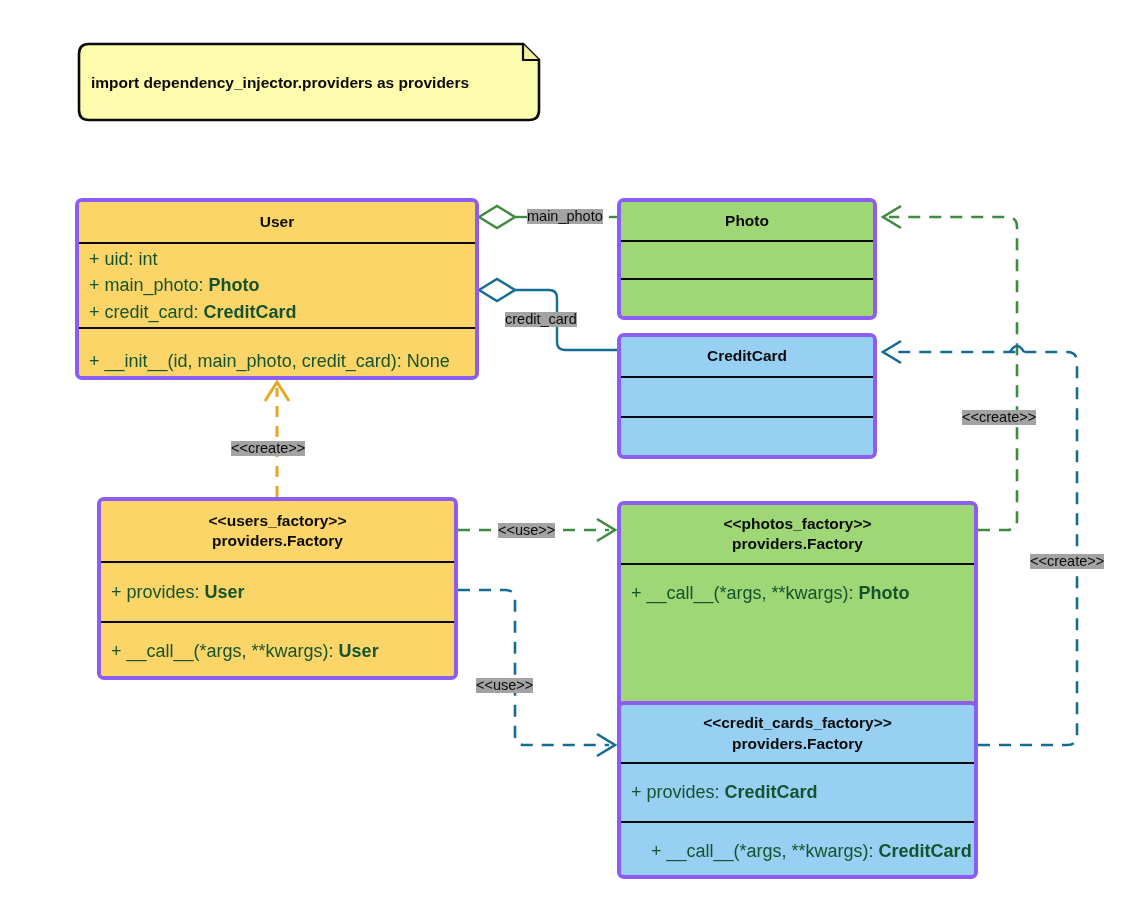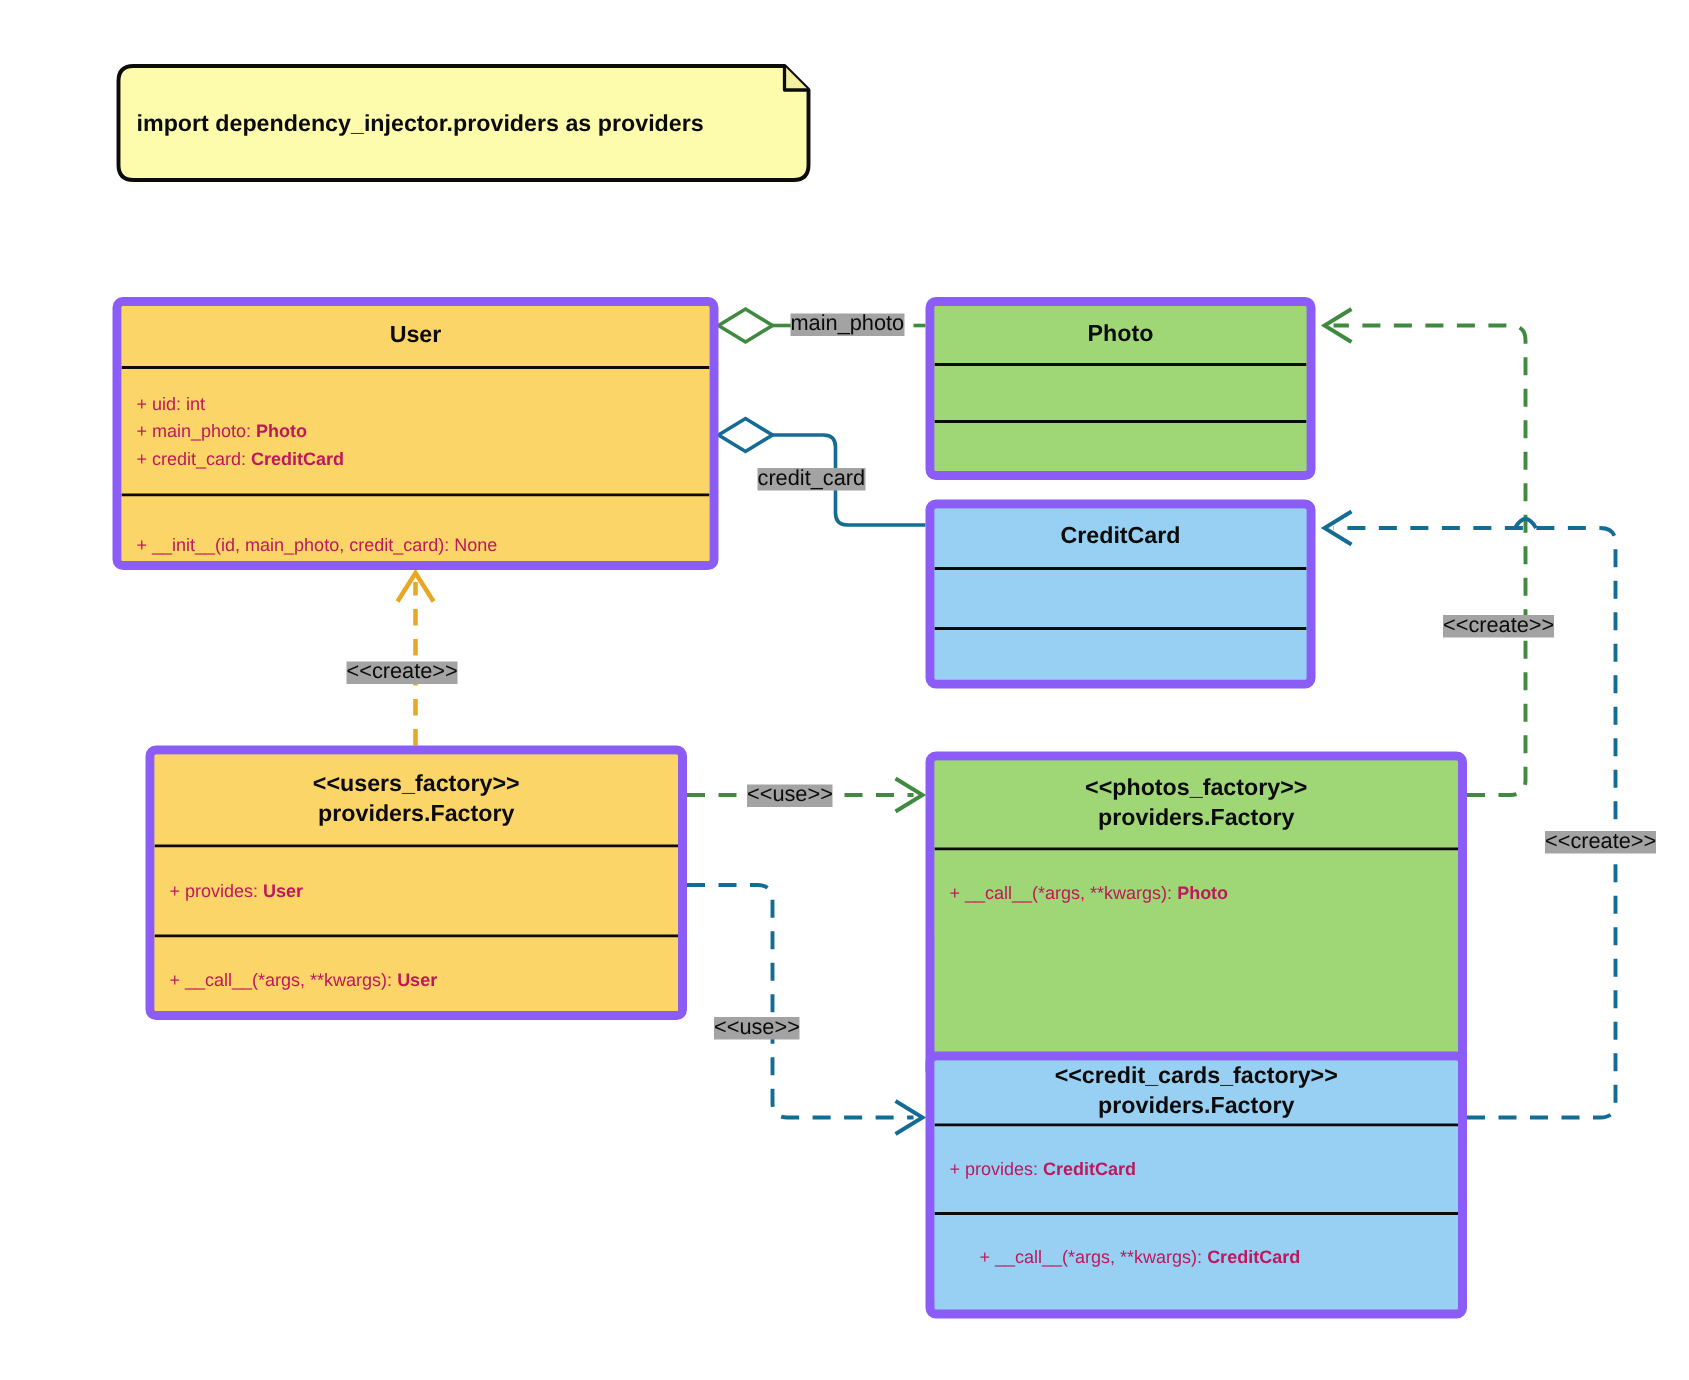--- a/index.html
+++ b/index.html
@@ -27,21 +27,21 @@
     width: 1126px;
     height: 920px;
     pointer-events: none;
   }
   svg.layer * { pointer-events: auto; }
 
   
   .umlbox {
     position: absolute;
     box-sizing: border-box;
-    border: 6px solid #8b5cf6;
+    border: 4px solid #8b5cf6;
     border-radius: 7px;
     overflow: hidden;
     background: #ffffff;
   }
   .umlbox .sec {
     box-sizing: border-box;
     border-bottom: 2px solid #0b0b0b;
     display: flex;
     flex-direction: column;
     justify-content: center;
@@ -53,22 +53,22 @@
     font-weight: bold;
     font-size: 15.5px;
     color: #0b0b0b;
     line-height: 1.32;
     padding: 0 6px;
   }
   .umlbox .title .st { display: block; }
   .umlbox .title .cn { display: block; }
 
   .umlbox .member {
-    font-size: 12px;
-    color: #be185d;
+    font-size: 18px;
+    color: #14532d;
     padding: 1px 10px;
     line-height: 1.36;
     white-space: nowrap;
   }
   .umlbox .member b { font-weight: bold; }
 
   
   .theme-yellow { background: #fcd568; }
   .theme-yellow .sec { background: #fcd568; }
   .theme-green  { background: #9fd676; }
@@ -234,21 +234,21 @@
       </div>
     </div>
     <div class="sec last" style="height:56px;">
       <div class="member">
         <span>+ </span><span>__call__(*args, **kwargs): </span><b>Photo</b>
       </div>
     </div>
   </div>
 
   <div class="umlbox theme-blue" style="left:580px; top:701px; width:361px; height:178px;">
-    <div class="sec" style="height:44px;">
+    <div class="sec" style="height:59px;">
       <div class="title">
         <span class="st">&lt;&lt;credit_cards_factory&gt;&gt;</span>
         <span class="cn">providers.Factory</span>
       </div>
     </div>
     <div class="sec" style="height:59px;">
       <div class="member">
         <span>+ </span><span>provides: </span><b>CreditCard</b>
       </div>
     </div>

